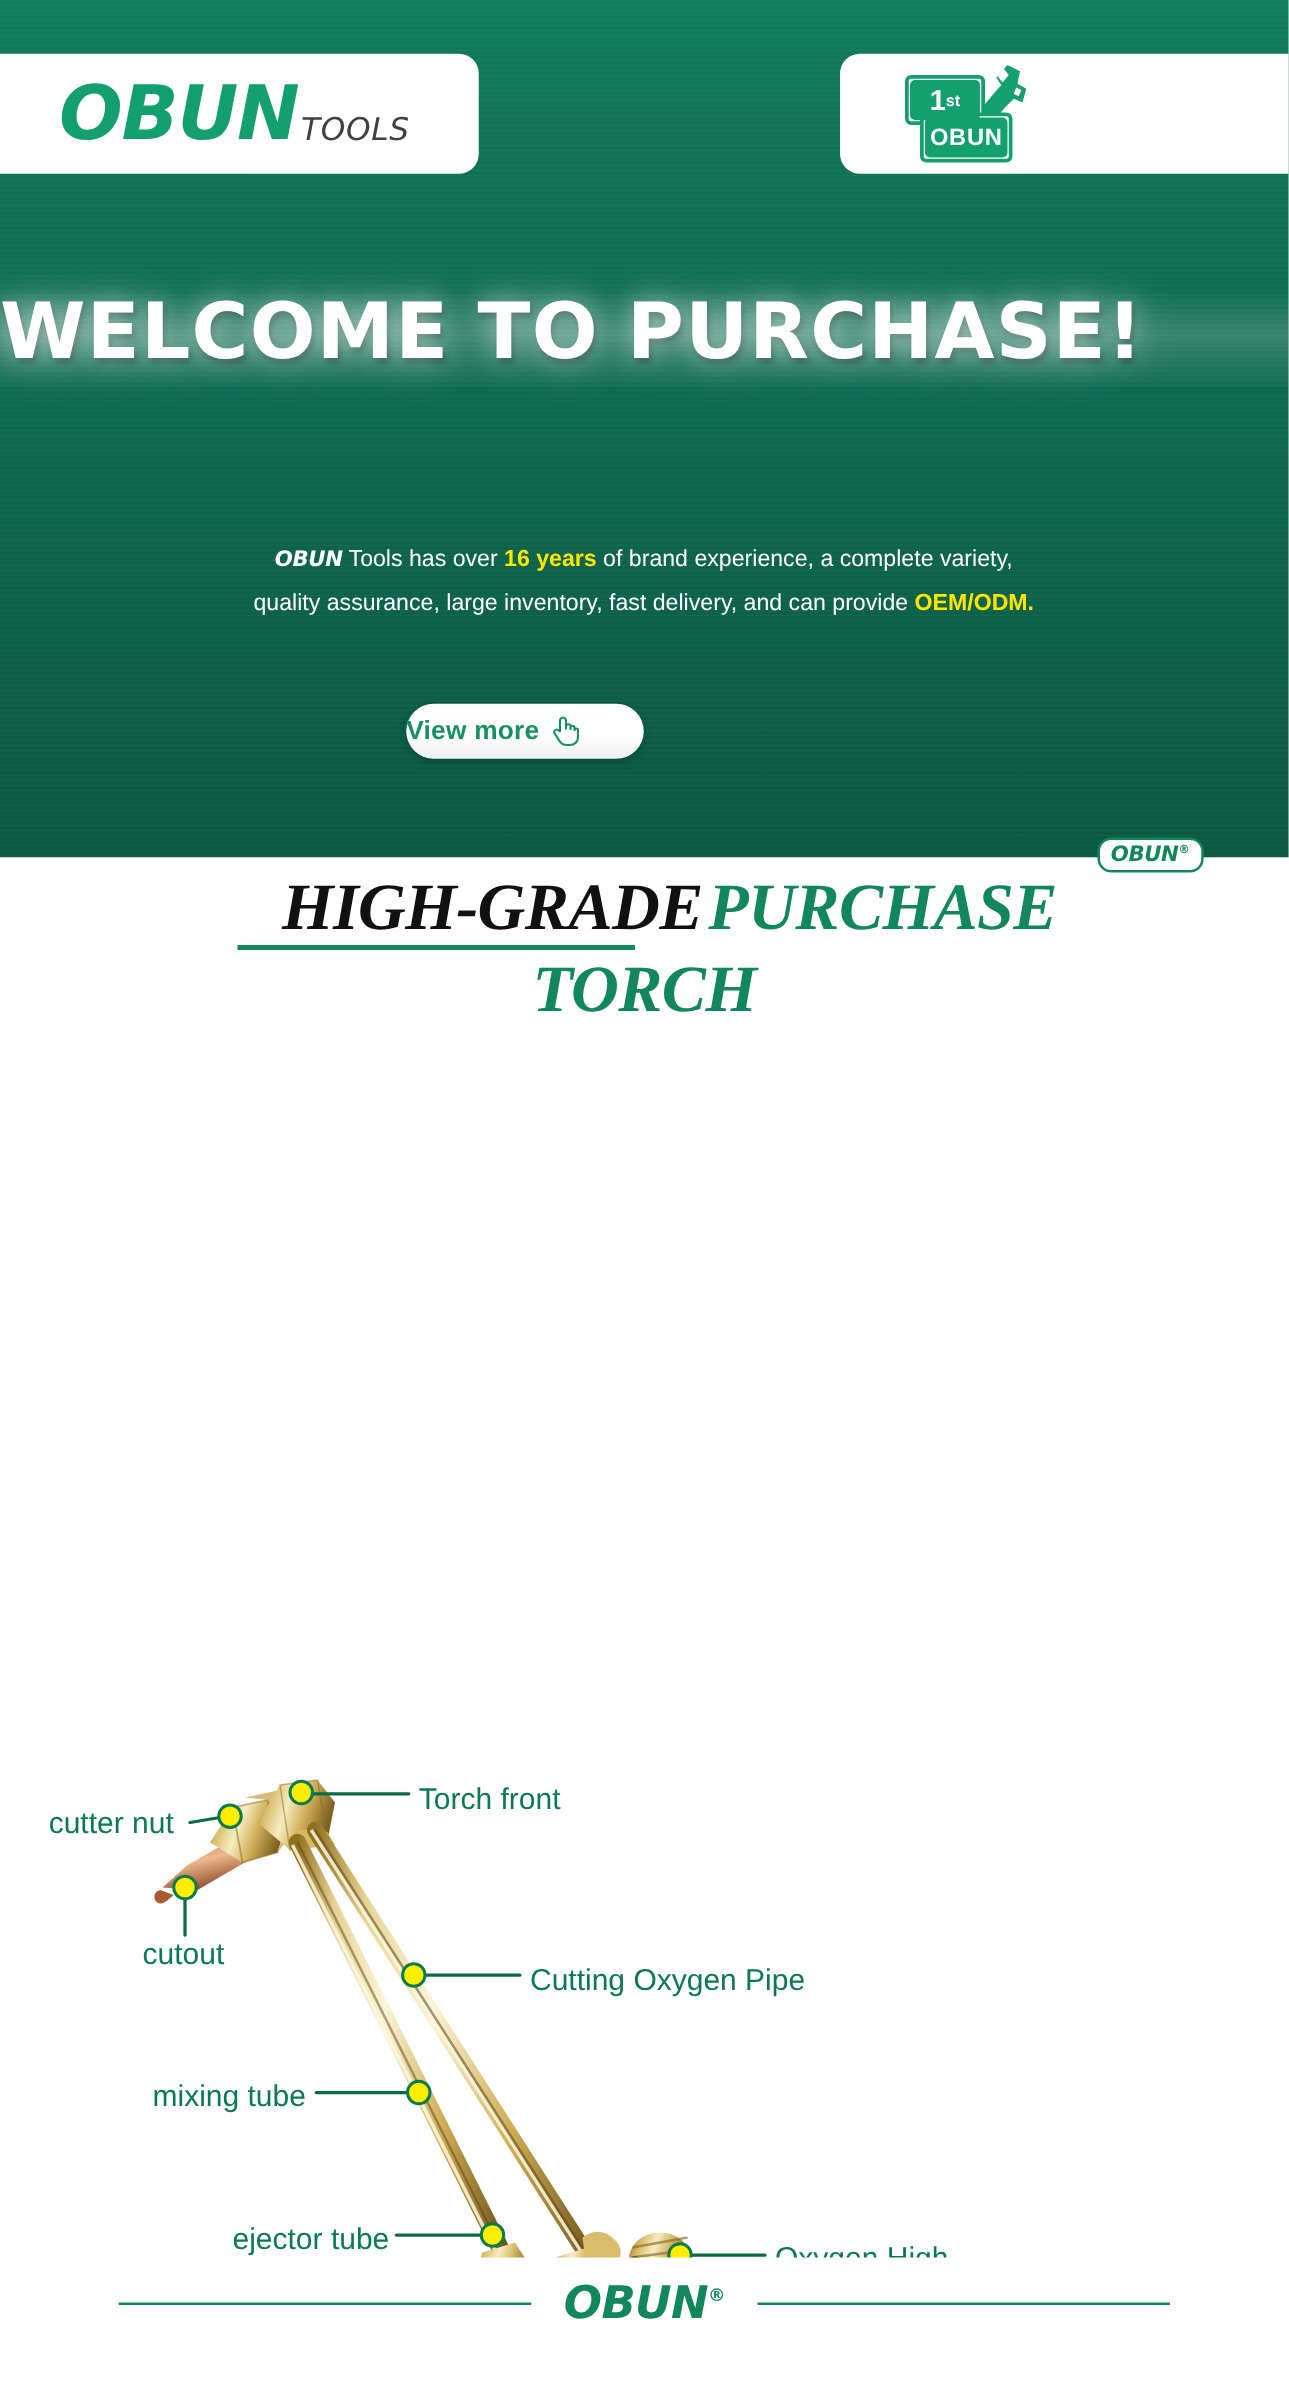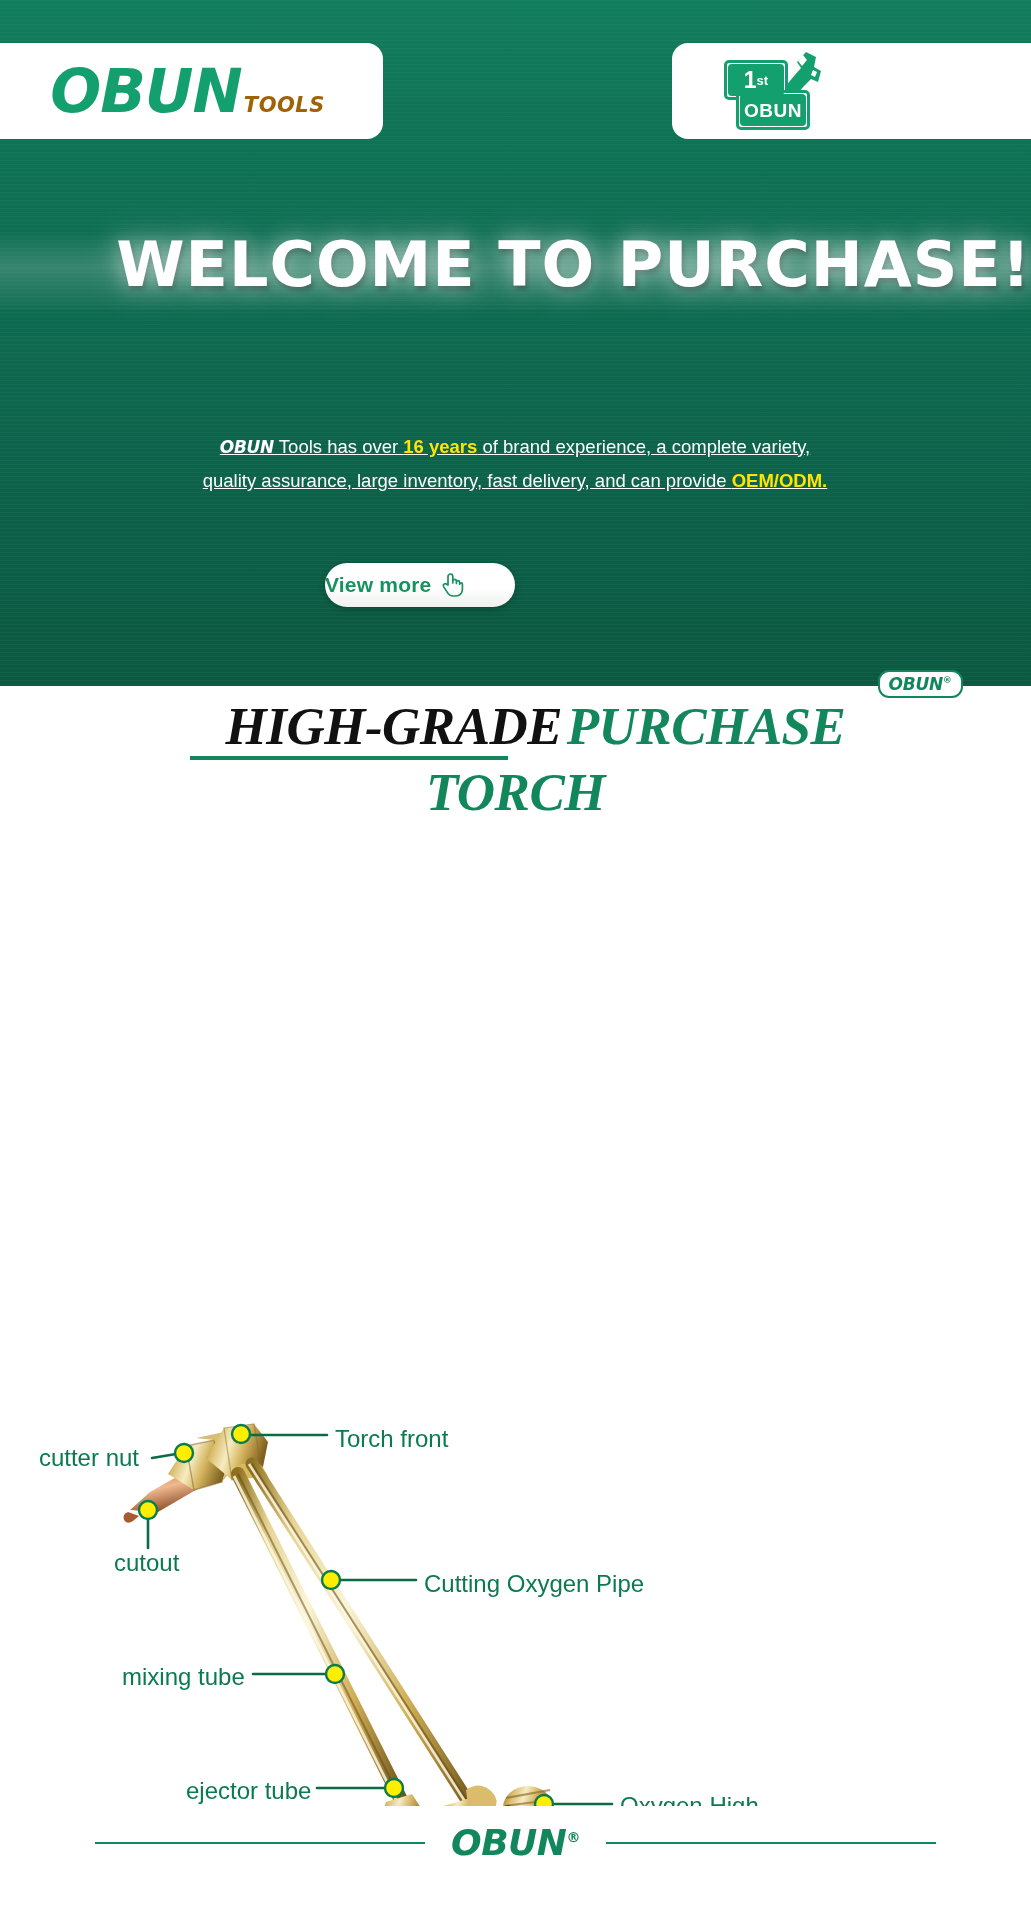--- a/index.html
+++ b/index.html
@@ -40,22 +40,22 @@
   }
   .logo-wrap { display:flex; align-items:flex-end; gap:2px; transform:translateX(6px); }
   .logo-main {
     font-family:"DejaVu Sans", sans-serif;
     font-weight:bold; font-style:italic;
     font-size:60px; letter-spacing:-1px; color:#14a06e;
     line-height:1;
   }
   .logo-sub {
     font-family:"DejaVu Sans", sans-serif;
-    font-weight:bold; font-style:italic;
-    font-size:21px; color:#a16207; letter-spacing:.5px;
+    font-weight:normal; font-style:italic;
+    font-size:25px; color:#404040; letter-spacing:.5px;
     line-height:1; padding-bottom:5px;
   }
 
   
   .badge-plate {
     position:absolute; left:672px; top:43px; width:379px; height:96px;
     background:#ffffff;
     border-radius:16px 0 0 16px;
     display:flex; align-items:center; justify-content:flex-start;
     padding-left:42px;
@@ -72,40 +72,39 @@
     color:#fff; font-weight:bold; line-height:1;
   }
   .bf1 { left:14px; top:16px; width:56px; height:32px; font-size:23px; }
   .bf2 { left:26px; top:46px; width:66px; height:32px; font-size:19px; letter-spacing:.5px; }
   .bf1 .st { font-size:13px; }
   .wrench { position:absolute; left:56px; top:2px; }
 
   
   .headline {
     position:absolute; left:0; top:228px; width:1031px;
-    text-align:right;
+    text-align:left;
     font-family:"DejaVu Sans", sans-serif;
     font-weight:bold;
     font-size:62px;
     letter-spacing:1px;
     color:#ffffff;
     text-shadow:
       0 0 22px rgba(255,255,255,.55),
       0 0 44px rgba(255,255,255,.30),
       2px 4px 5px rgba(0,0,0,.35);
   }
 
   
   .lede {
     position:absolute; left:115px; top:430px; width:800px;
     text-align:center;
     color:#ffffff;
     font-size:18.5px;
     line-height:33px;
-    text-decoration:underline;
   }
   .lede .brand {
     font-family:"DejaVu Sans", sans-serif;
     font-weight:bold; font-style:italic; font-size:17px;
     letter-spacing:-.3px;
   }
   .hl { color:#ffe500; font-weight:bold; }
 
   
   .viewmore {

